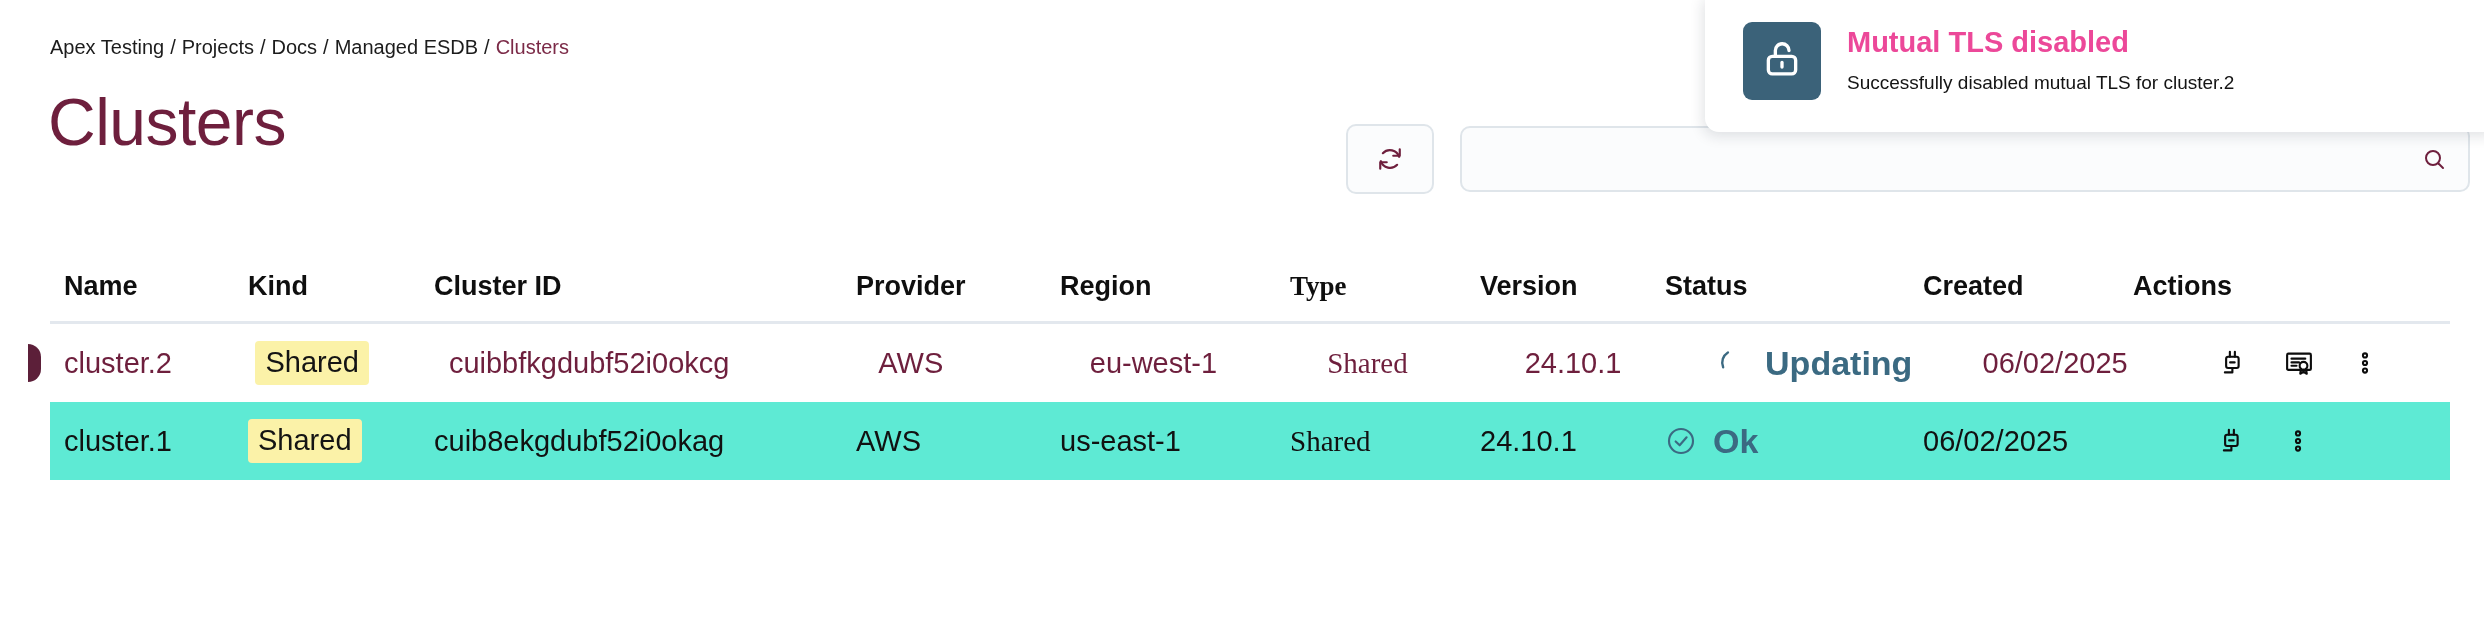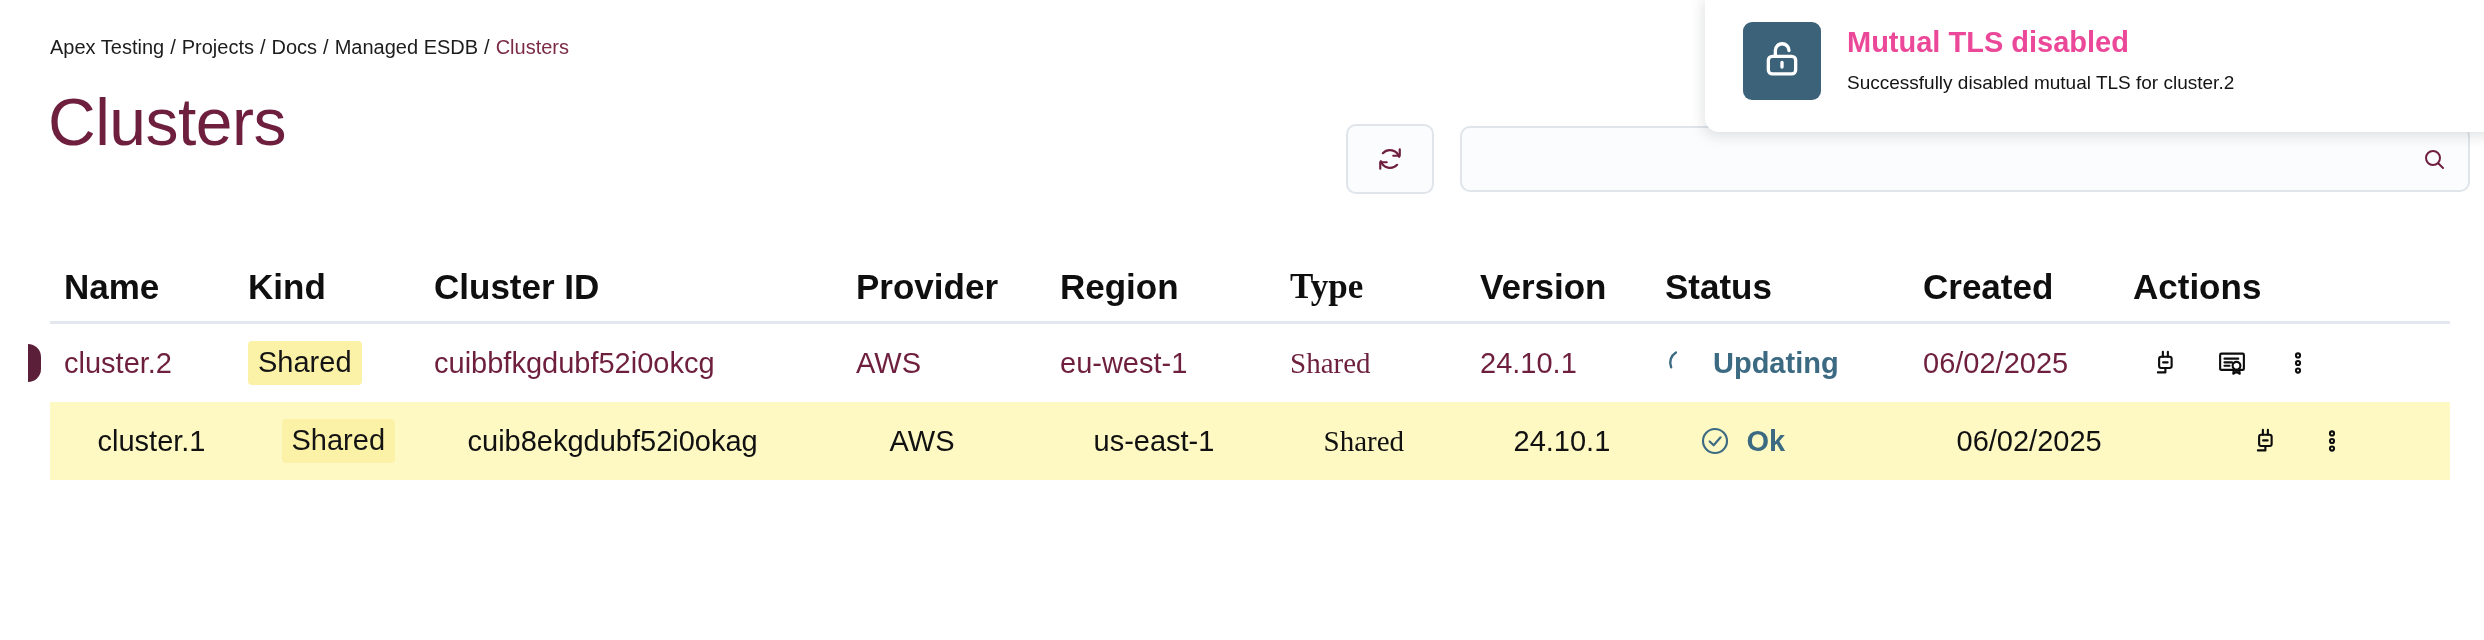--- a/index.html
+++ b/index.html
@@ -90,29 +90,29 @@
   .row {
     display: flex;
     align-items: center;
     position: relative;
     box-sizing: border-box;
   }
   .head-row {
     height: 72px;
     border-bottom: 3px solid #e3e8ee;
     font-weight: bold;
-    font-size: 35px;
+    font-size: 27px;
     color: #0f0f0f;
   }
   .data-row {
     height: 78px;
     font-size: 29px;
   }
-  .data-row.odd  { background: #ffffff; color: #6e1f3d; }
-  .data-row.even { background: #fef9c3; color: #111111; justify-content: center; }
+  .data-row.odd  { background: #ffffff; color: #6e1f3d; justify-content: space-between; }
+  .data-row.even { background: #5eead4; color: #111111; }
 
   .row-marker {
     position: absolute;
     left: -22px;
     top: 50%;
     transform: translateY(-50%);
     width: 13px;
     height: 38px;
     background: #5c1f39;
     border-top-right-radius: 22px;
@@ -135,21 +135,21 @@
     display: inline-block;
     background: #fbf2a8;
     color: #141414;
     padding: 4px 10px 6px 10px;
     border-radius: 4px;
     font-size: 29px;
     line-height: 34px;
   }
 
   .status-cell { display: flex; align-items: center; gap: 16px; }
-  .status-text { font-weight: bold; color: #3b6a82; font-size: 29px; }
+  .status-text { font-weight: bold; color: #3b6a82; font-size: 34px; }
   .status-icon { width: 32px; height: 32px; flex: none; color: #3b6a82; }
 
   .actions-cell {
     display: flex;
     align-items: center;
     gap: 0px;
   }
   .act {
     width: 66px;
     height: 52px;

